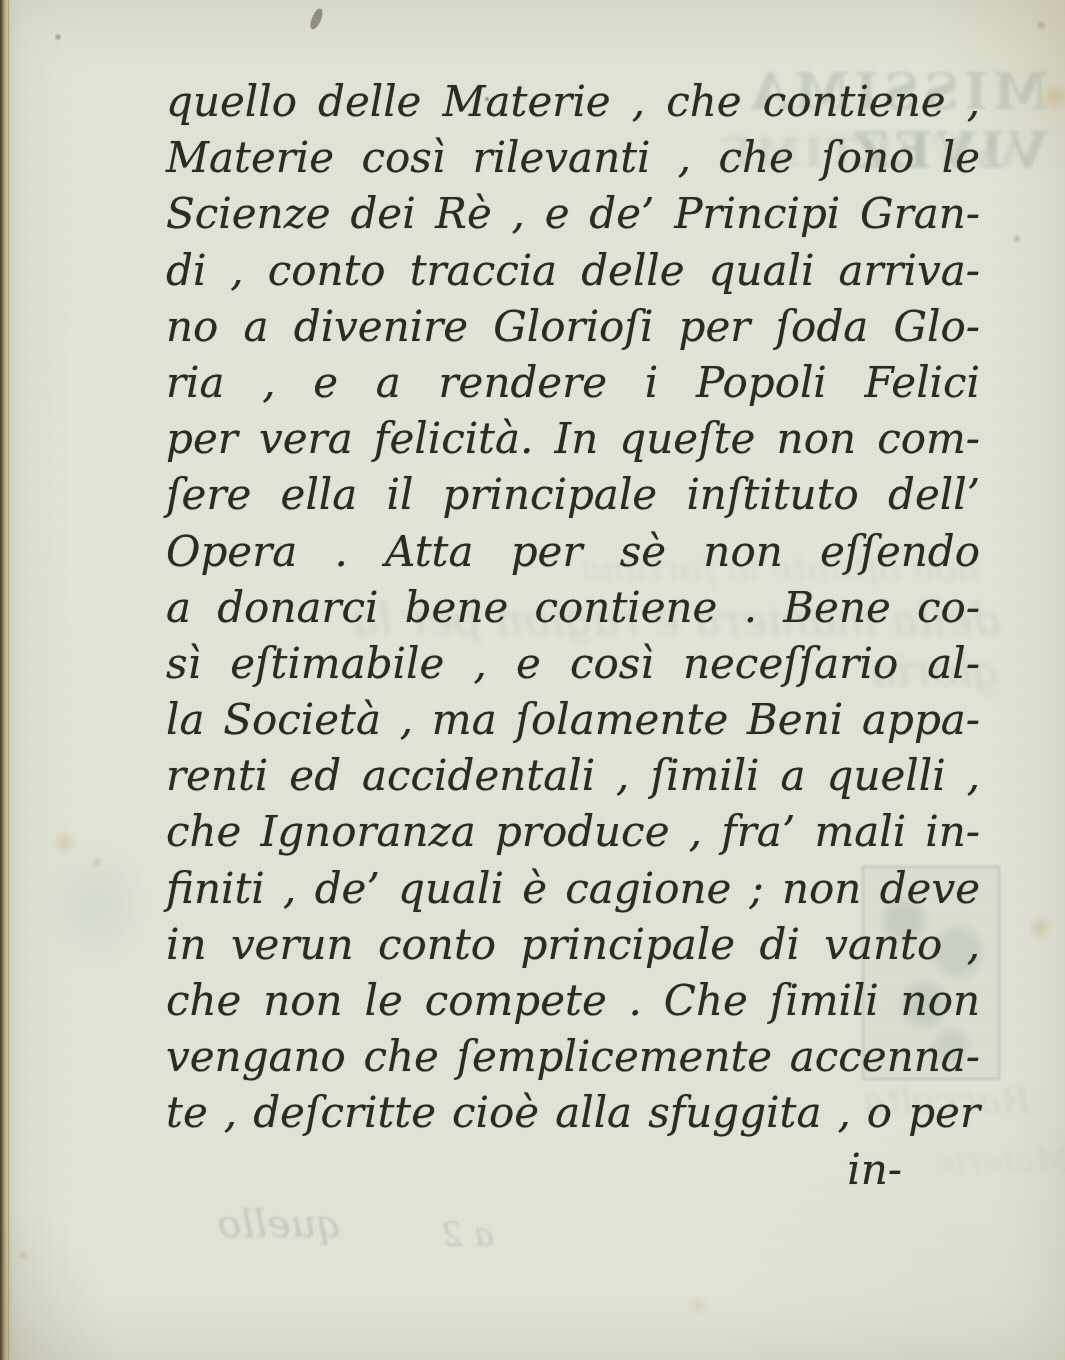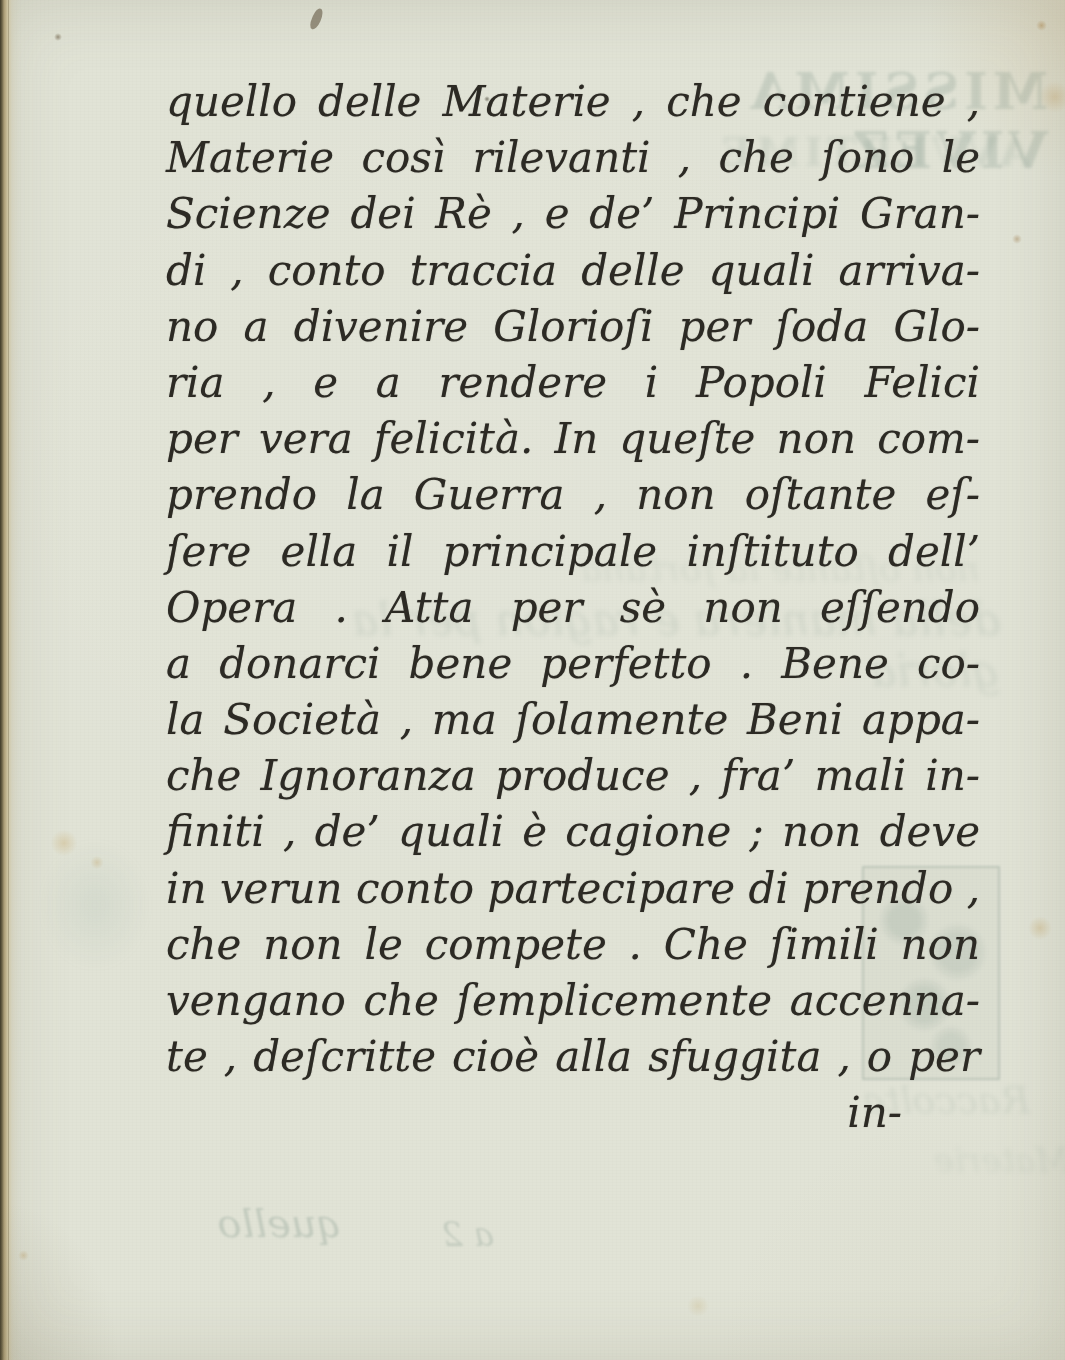--- a/index.html
+++ b/index.html
@@ -116,28 +116,29 @@
 
   <div class="page-text">
     <div id="lines">
         <div class="line">quello delle Materie , che contiene ,</div>
         <div class="line">Materie così rilevanti , che ſono le</div>
         <div class="line">Scienze dei Rè , e de’ Principi Gran-</div>
         <div class="line">di , conto traccia delle quali arriva-</div>
         <div class="line">no a divenire Glorioſi per ſoda Glo-</div>
         <div class="line">ria , e a rendere i Popoli Felici</div>
         <div class="line">per vera felicità. In queſte non com-</div>
-        <div class="line">prendo la Guerra , non oſtante eſ-</div>
         <div class="line">ſere ella il principale inſtituto dell’</div>
         <div class="line">Opera . Atta per sè non eſſendo</div>
-        <div class="line">a donarci bene perfetto . Bene co-</div>
+        <div class="line">a donarci bene contiene . Bene co-</div>
+        <div class="line">sì eſtimabile , e così neceſſario al-</div>
         <div class="line">la Società , ma ſolamente Beni appa-</div>
+        <div class="line">renti ed accidentali , ſimili a quelli ,</div>
         <div class="line">che Ignoranza produce , fra’ mali in-</div>
         <div class="line">finiti , de’ quali è cagione ; non deve</div>
-        <div class="line">in verun conto partecipare di prendo ,</div>
+        <div class="line">in verun conto principale di vanto ,</div>
         <div class="line">che non le compete . Che ſimili non</div>
         <div class="line">vengano che ſemplicemente accenna-</div>
         <div class="line">te , deſcritte cioè alla sfuggita , o per</div>
       </div>
     <div class="catchword-line">
       <span>in-</span>
     </div>
   </div>
 
   <div class="edge-left"></div>

